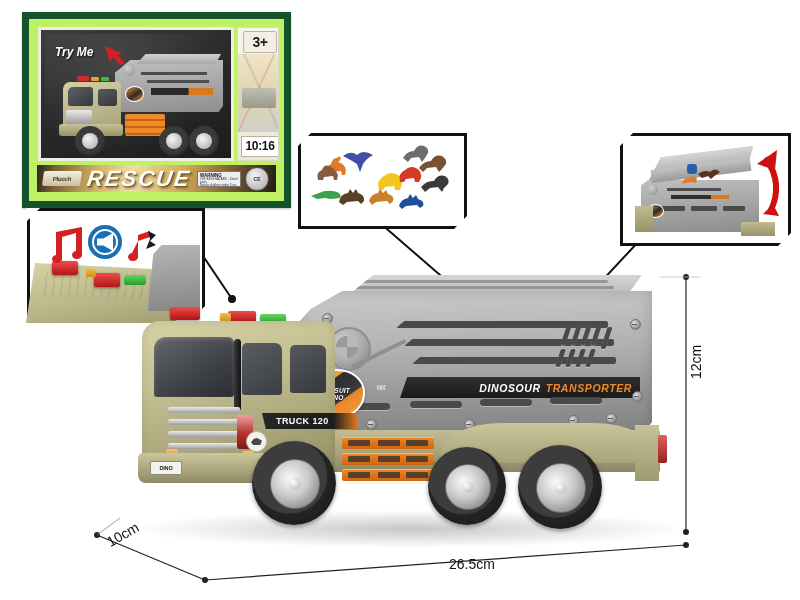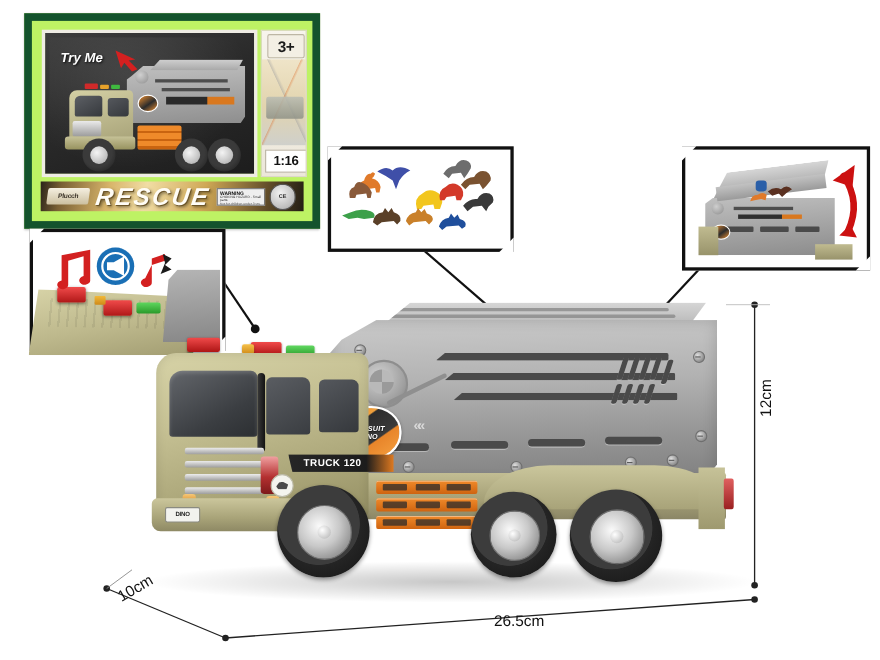--- a/index.html
+++ b/index.html
@@ -287,21 +287,21 @@
                    text-shadow:1px 1px 2px rgba(0,0,0,.85);font-style:italic;">Try Me</span>
       <svg width="26" height="24" style="position:absolute;left:48px;top:0;">
         <path d="M2 4 L20 12 L14 13 L22 21 L17 23 L10 15 L7 20 Z" fill="#d42020"></path>
       </svg>
     </div>
   </div>
 
   <div id="pkg-right-panel">
     <div id="pkg-art"></div>
     <div class="age-badge">3+</div>
-    <div class="scale-badge">1:16</div>
+    <div class="scale-badge">10:16</div>
   </div>
 
   <div id="pkg-banner">
     <div id="brand-logo">Plucch</div>
     <div id="rescue-word">RESCUE</div>
     <div id="warn-box">
       <div id="warn-title">WARNING</div>
       <div id="warn-body">CHOKING HAZARD - Small parts.</div>
       <div id="warn-body">Not for children under 3 yrs.</div>
     </div>
@@ -484,20 +484,24 @@
       <div class="vent" style="left:274px;top:32px;width:5px;height:22px;transform:skewX(-18deg);"></div>
       <div class="vent" style="left:284px;top:32px;width:5px;height:22px;transform:skewX(-18deg);"></div>
       <div class="vent" style="left:294px;top:32px;width:5px;height:22px;transform:skewX(-18deg);"></div>
       <div class="vent" style="left:304px;top:36px;width:5px;height:22px;transform:skewX(-18deg);"></div>
       <div class="vent" style="left:258px;top:58px;width:5px;height:18px;transform:skewX(-18deg);"></div>
       <div class="vent" style="left:268px;top:58px;width:5px;height:18px;transform:skewX(-18deg);"></div>
       <div class="vent" style="left:278px;top:58px;width:5px;height:18px;transform:skewX(-18deg);"></div>
       <div class="vent" style="left:288px;top:58px;width:5px;height:18px;transform:skewX(-18deg);"></div>
 
       <div id="chev">««</div>
+      <div id="name-stripe">
+        <span class="stripe-txt" style="color:#ffffff;margin-right:5px;">DINOSOUR</span>
+        <span class="stripe-txt" style="color:#ef8a2a;">TRANSPORTER</span>
+      </div>
 
       <div style="position:absolute;left:52px;top:74px;width:60px;height:4px;background:#8f8f8f;
                   transform:rotate(-26deg);transform-origin:left center;border-radius:2px;"></div>
 
       <div class="vent" style="left:42px;top:112px;width:48px;height:7px;border-radius:4px;"></div>
       <div class="vent" style="left:110px;top:110px;width:52px;height:7px;border-radius:4px;"></div>
       <div class="vent" style="left:180px;top:108px;width:52px;height:7px;border-radius:4px;"></div>
       <div class="vent" style="left:250px;top:106px;width:52px;height:7px;border-radius:4px;"></div>
 
       <div class="bolt" style="left:22px;top:22px;"></div>

